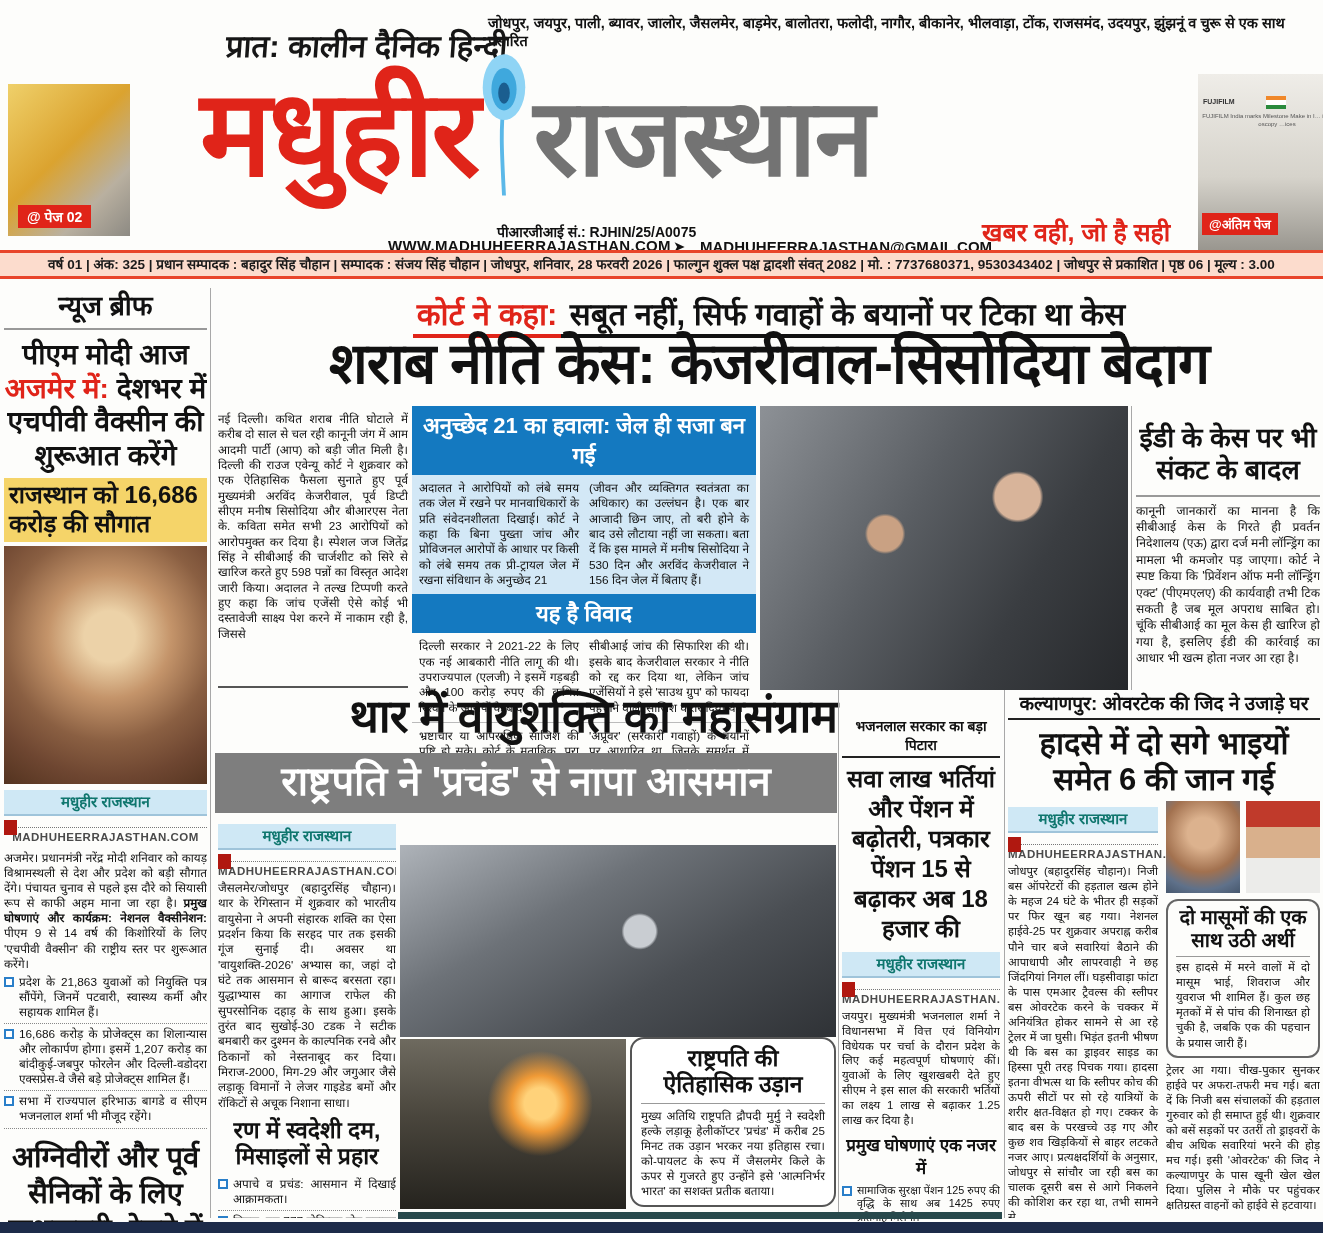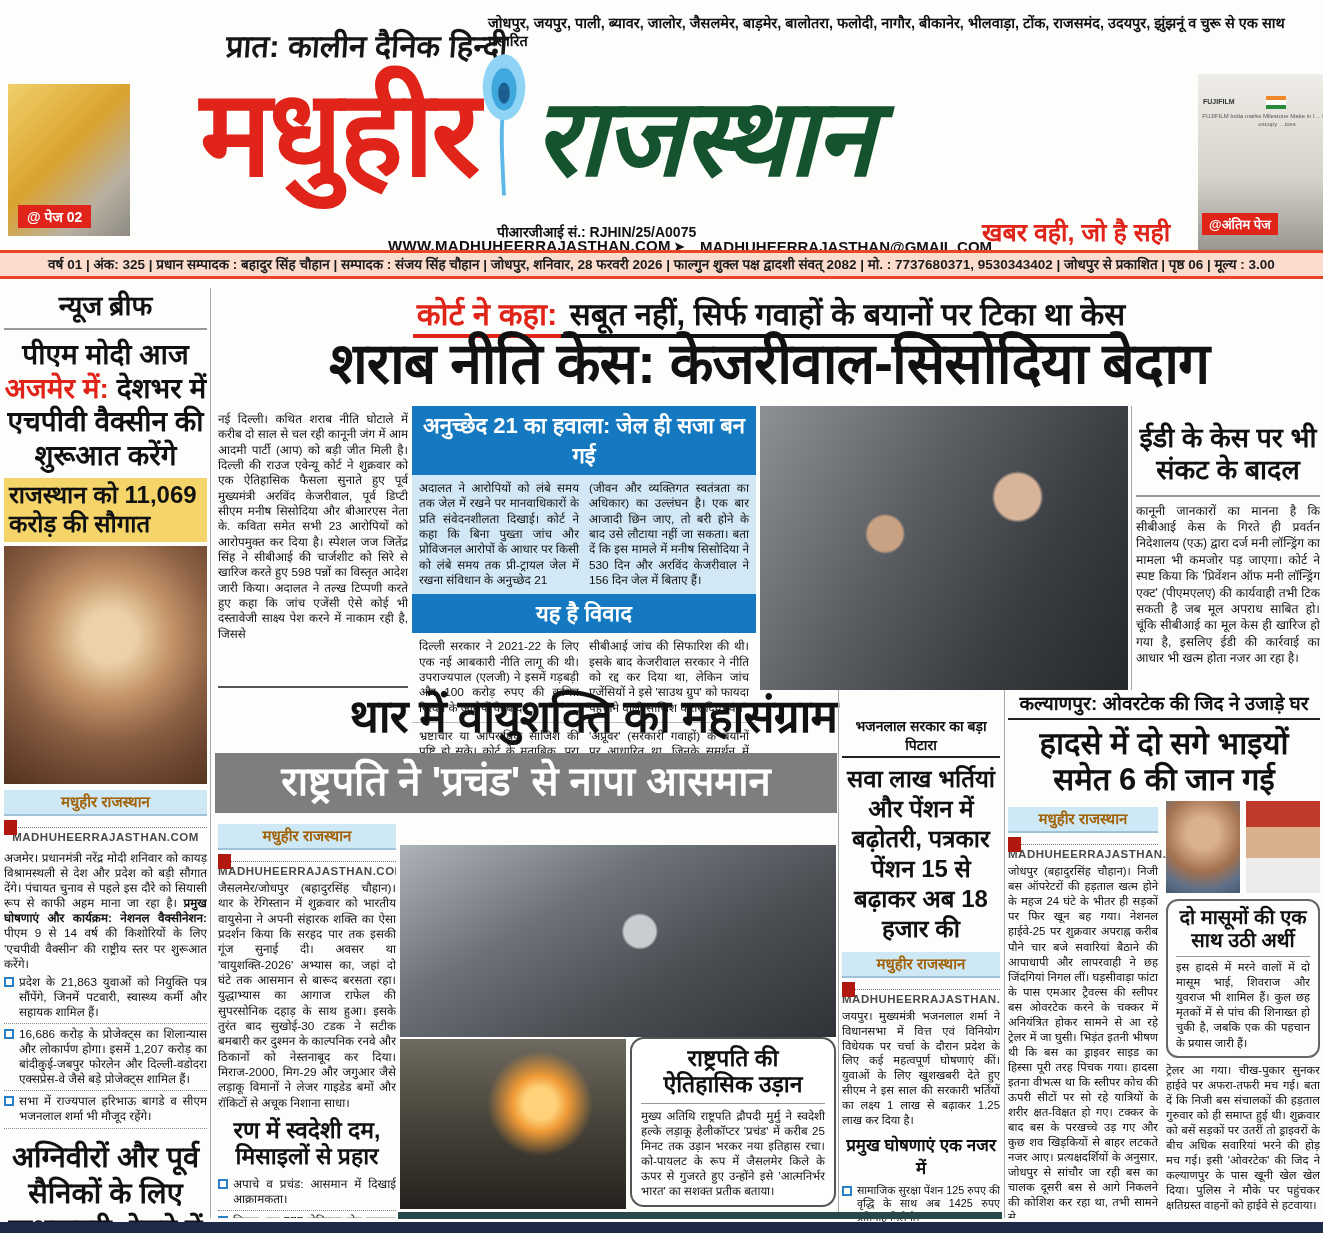--- a/index.html
+++ b/index.html
@@ -8,21 +8,21 @@
           margin:0 auto; overflow:hidden; color:#111; }
   .abs { position:absolute; }
 
   
   .cities { left:488px; top:14px; width:832px; font-size:14.5px; font-weight:bold;
             line-height:1.25; color:#111; }
   .tagline { left:226px; top:24px; font-size:31px; font-weight:bold; color:#161616;
              transform:skewX(-4deg); }
   .logo { left:200px; top:48px; width:950px; display:flex; align-items:flex-end; gap:4px; }
   .logo-red  { font-size:120px; line-height:1.25; font-weight:800; color:#e02419; letter-spacing:-3px; }
-  .logo-blk  { font-size:108px; line-height:1.3; font-weight:800; color:#14532d; letter-spacing:-2px;font-style:italic; }
+  .logo-blk  { font-size:108px; line-height:1.3; font-weight:800; color:#737373; letter-spacing:-2px; }
   .feather { width:58px; height:150px; flex:0 0 auto; margin:0 -4px 10px -6px; }
   .prgi   { left:497px; top:222px; font-size:14px; font-weight:bold; }
   .website{ left:388px; top:237px; font-size:15px; font-weight:bold; letter-spacing:.3px; }
   .cursor { font-size:13px; margin-left:3px; }
   .email  { left:700px; top:238px; font-size:15px; font-weight:bold; }
   .slogan { left:982px; top:214px; font-size:25px; font-weight:800; color:#e02419; }
 
   .photo { background:#b9b4aa; position:absolute; overflow:hidden; }
   .photo-jcb { left:8px; top:84px; width:122px; height:152px;
      background:linear-gradient(135deg,#efd06a 0%,#dba32f 45%,#b9b0a0 75%,#8d8a83 100%); }
@@ -43,31 +43,31 @@
      border-top:3px solid #e8452b; border-bottom:3px solid #e8452b;
      font-size:13.5px; font-weight:bold; text-align:center; line-height:23px; color:#1a1a1a; }
 
   
   .vrule { position:absolute; width:1px; background:#a8a8a8; }
   .tealbar { left:398px; top:1212px; width:604px; height:7px; background:#28494c; }
   .navybar { left:0; top:1222px; width:1323px; height:11px; background:#1d2b49; }
 
   
   .byline { text-align:center; margin:6px 0 4px; }
-  .byline-bar { display:block; background:#cfe8f5; color:#a16207; font-weight:bold;
+  .byline-bar { display:block; background:#cfe8f5; color:#0f766e; font-weight:bold;
      font-size:15px; padding:1px 0 3px; border-bottom:2px solid #9fc4da; }
   .byline-dotrow { position:relative; border-bottom:1px dotted #777; height:12px; }
   .redsq { position:absolute; left:0; top:4px; width:13px; height:15px; background:#b01810; }
   .byline-site { display:block; font-size:11.5px; color:#4a4a4a; letter-spacing:.5px;
      padding-top:3px; font-weight:bold; }
 
   
   .sidebar { left:4px; top:286px; width:203px; height:936px; overflow:hidden; }
   .nb-title { font-size:27px; font-weight:800; text-align:center; border-bottom:2px solid #999;
-     padding-bottom:5px;font-family:Liberation Serif, serif; }
+     padding-bottom:5px; }
   .nb-h1 { font-size:28px; font-weight:800; text-align:center; line-height:1.2; padding:8px 0 6px; }
   .red { color:#e02419; }
   .nb-yellow { background:#f5d469; font-size:24px; font-weight:800; line-height:1.2; padding:3px 5px; }
   .photo-modi { position:relative; width:100%; height:238px; margin-top:4px;
      background:radial-gradient(circle at 52% 38%, #ecd2a8 14%, #c4946a 34%, #8a5f42 58%, #6e4631 78%, #53331f);}
   .nb-body { font-size:11.8px; line-height:1.28; text-align:justify; padding-top:4px; }
   .bull { display:flex; gap:5px; padding:3px 0; border-bottom:1px dotted #888;
      font-size:11.8px; line-height:1.28; text-align:justify; }
   .sq { flex:0 0 auto; width:10px; height:10px; border:2px solid #2a7fc9; background:#fff; margin-top:2px; }
   .nb-h2 { font-size:29px; font-weight:800; text-align:center; line-height:1.25; padding-top:10px; }
@@ -186,21 +186,21 @@
     <span class="ph-label2">@अंतिम पेज</span>
   </div>
 
   <div class="abs dateline">वर्ष 01 | अंक: 325 | प्रधान सम्पादक : बहादुर सिंह चौहान | सम्पादक : संजय सिंह चौहान | जोधपुर, शनिवार, 28 फरवरी 2026 | फाल्गुन शुक्ल पक्ष द्वादशी संवत् 2082 | मो. : 7737680371, 9530343402 | जोधपुर से प्रकाशित | पृष्ठ 06 | मूल्य : 3.00</div>
 
   <div class="abs sidebar">
     <div class="nb-title">न्यूज ब्रीफ</div>
     <div class="nb-h1">
       <span>पीएम मोदी आज </span><span class="red">अजमेर में:</span><span> देशभर में एचपीवी वैक्सीन की शुरूआत करेंगे</span>
     </div>
-    <div class="nb-yellow">राजस्थान को 11,069 करोड़ की सौगात</div>
+    <div class="nb-yellow">राजस्थान को 16,686 करोड़ की सौगात</div>
     <div class="photo-modi photo" style="position:relative;"></div>
 
     <div class="byline">
       <span class="byline-bar">मधुहीर राजस्थान</span>
       <span class="byline-dotrow" style="display:block;">
           <span class="redsq"></span>
         </span>
       <span class="byline-site">MADHUHEERRAJASTHAN.COM</span>
     </div>
 

